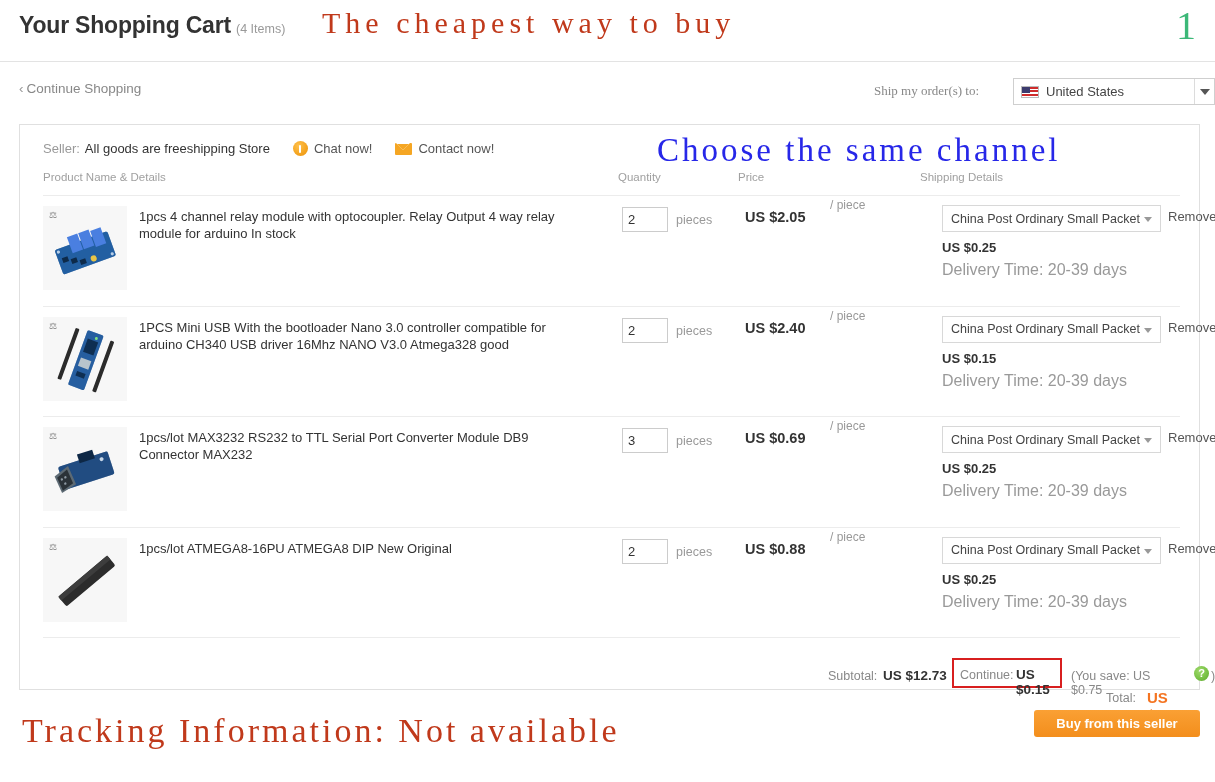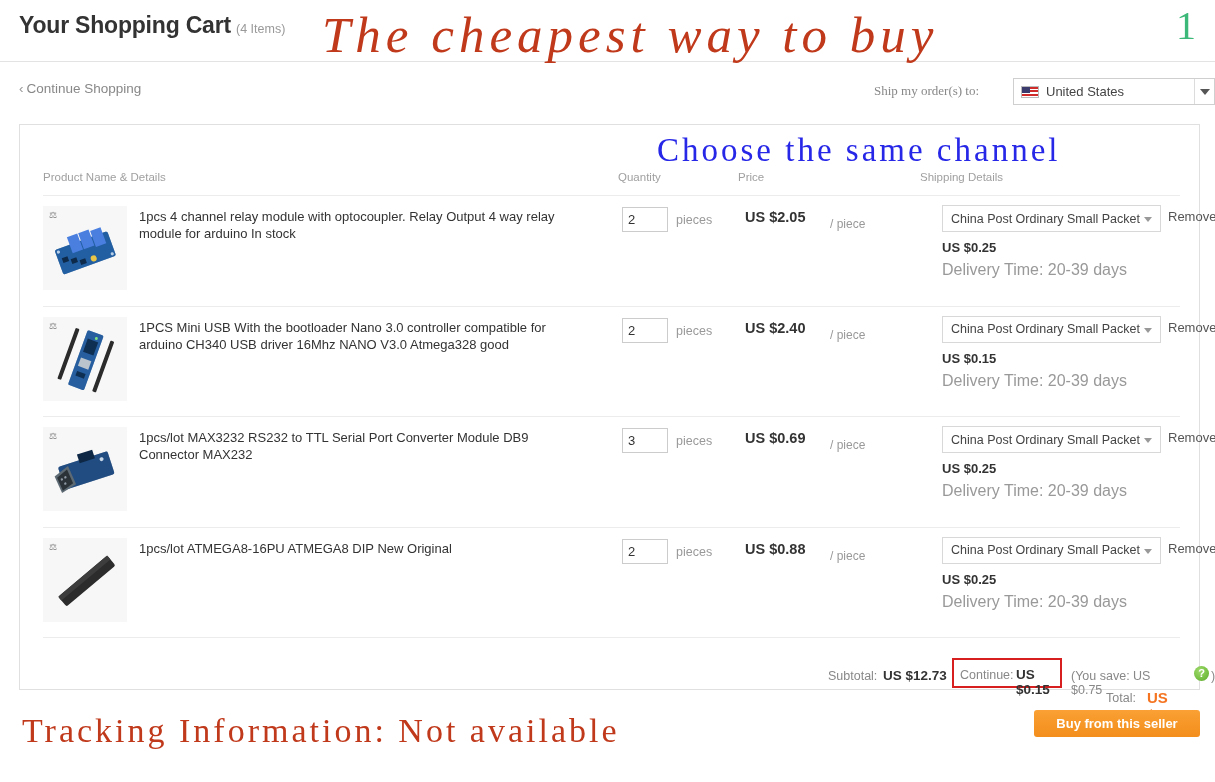--- a/index.html
+++ b/index.html
@@ -27,23 +27,22 @@
     font-size: 23px; font-weight: bold; color: #333;
     letter-spacing: -0.2px;
   }
   .cart-count {
     position: absolute; left: 236px; top: 22px;
     font-size: 12.5px; color: #999;
   }
   .anno-top {
     position: absolute; left: 322px; top: 6px;
     font-family: "Liberation Serif", serif;
-    font-size: 51px; color: #c0391b; letter-spacing: 5px;
+    font-size: 30px; color: #c0391b; letter-spacing: 5px;
     white-space: nowrap;
-    font-style: italic;
   }
   .marker-one {
     position: absolute; left: 1176px; top: 2px;
     font-family: "Liberation Serif", serif;
     font-size: 40px; color: #3cb878;
   }
 
   
   .continue-shopping {
     position: absolute; left: 19px; top: 81px;
@@ -173,21 +172,21 @@
   }
   .qty-unit {
     position: absolute; left: 633px; top: 17px;
     font-size: 12.5px; color: #999;
   }
   .price-main {
     position: absolute; left: 702px; top: 13px;
     font-size: 14.5px; font-weight: bold; color: #333;
   }
   .price-unit {
-    position: absolute; left: 787px; top: 21px;
+    position: absolute; left: 787px; top: 2px;
     font-size: 12px; color: #999;
   }
   .ship-sel2 {
     position: absolute; left: 899px; top: 9px;
     width: 219px; height: 27px;
     border: 1px solid #d8d8d8; background: #fff;
     display: flex; align-items: center;
   }
   .ship-sel2 span.txt {
     margin-left: 8px; font-size: 12.5px; color: #444;
@@ -275,20 +274,32 @@
   <div class="ship-select">
     <div class="flag"></div>
     <div class="ship-value">United States</div>
     <div class="ship-arrow-box">
       <div class="caret-down"></div>
     </div>
   </div>
 
   <div class="cart-panel">
 
+    <div class="seller-row">
+      <span class="seller-label">Seller:</span>
+      <span class="seller-name">All goods are freeshipping Store</span>
+      <span class="chat-link">
+        <span class="chat-ico"></span>
+        <span>Chat now!</span>
+      </span>
+      <span class="contact-link">
+        <span class="mail-ico"></span>
+        <span>Contact now!</span>
+      </span>
+    </div>
 
     <div class="col-head ch-product">Product Name &amp; Details</div>
     <div class="col-head ch-qty">Quantity</div>
     <div class="col-head ch-price">Price</div>
     <div class="col-head ch-ship">Shipping Details</div>
 
     <div class="rows">
 
       <div class="item-row">
         <div class="thumb">

